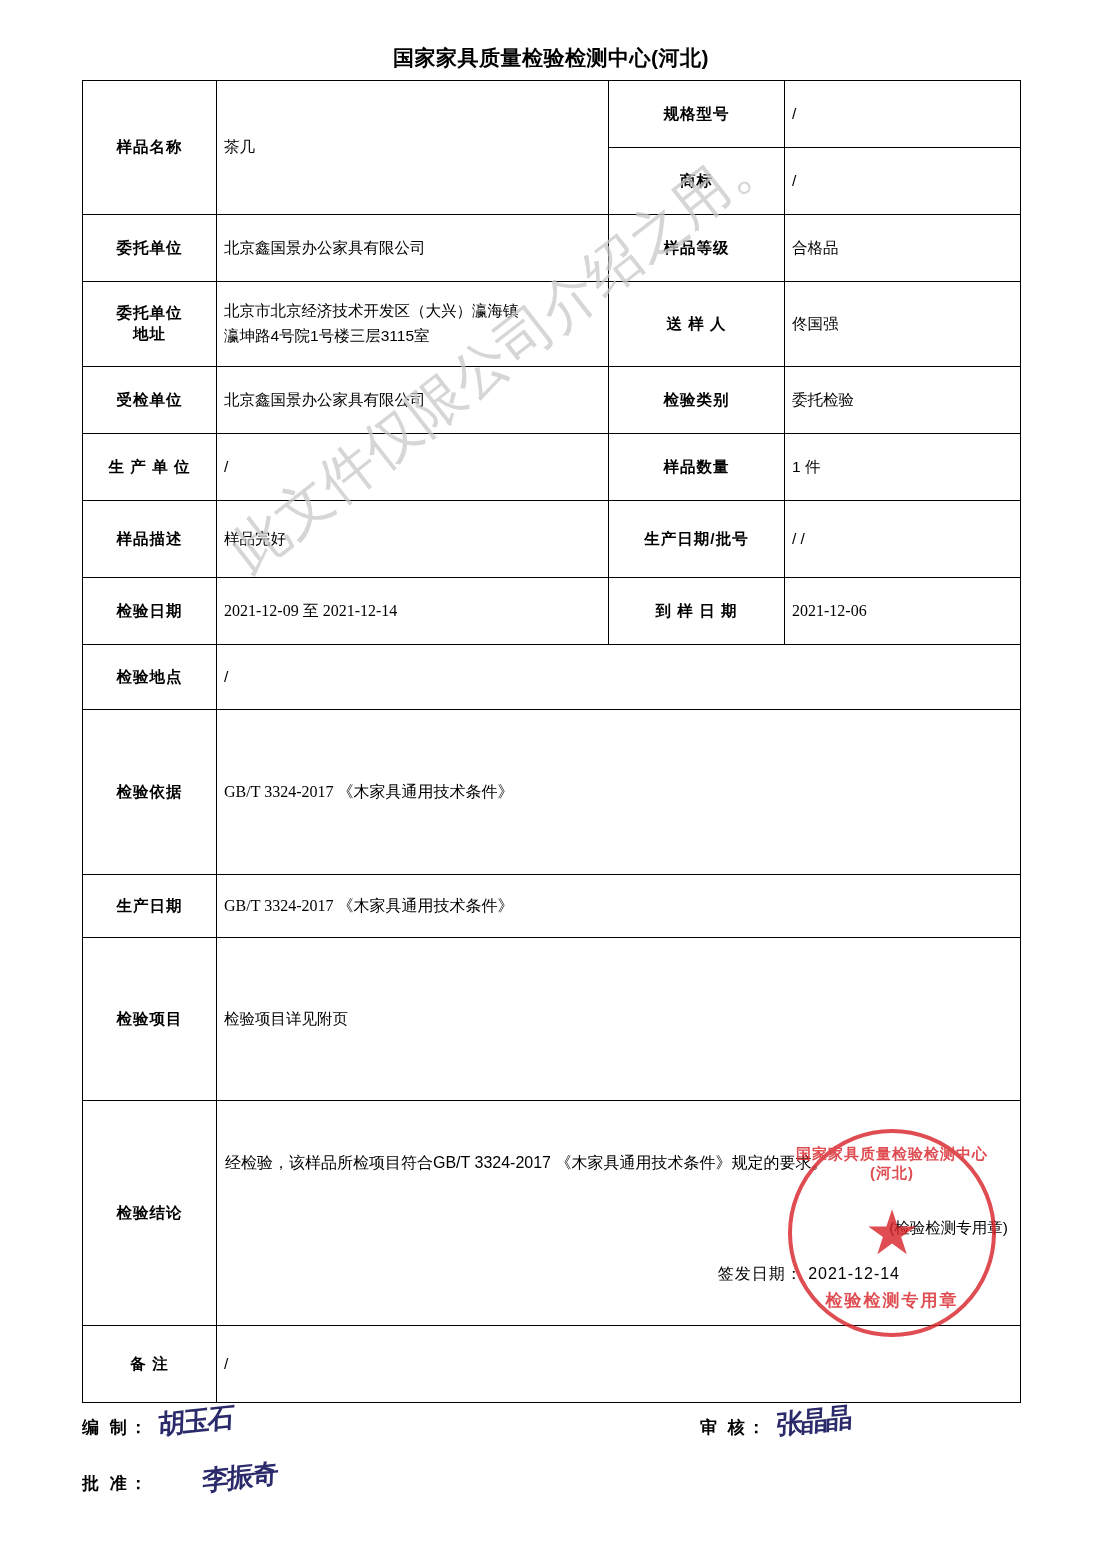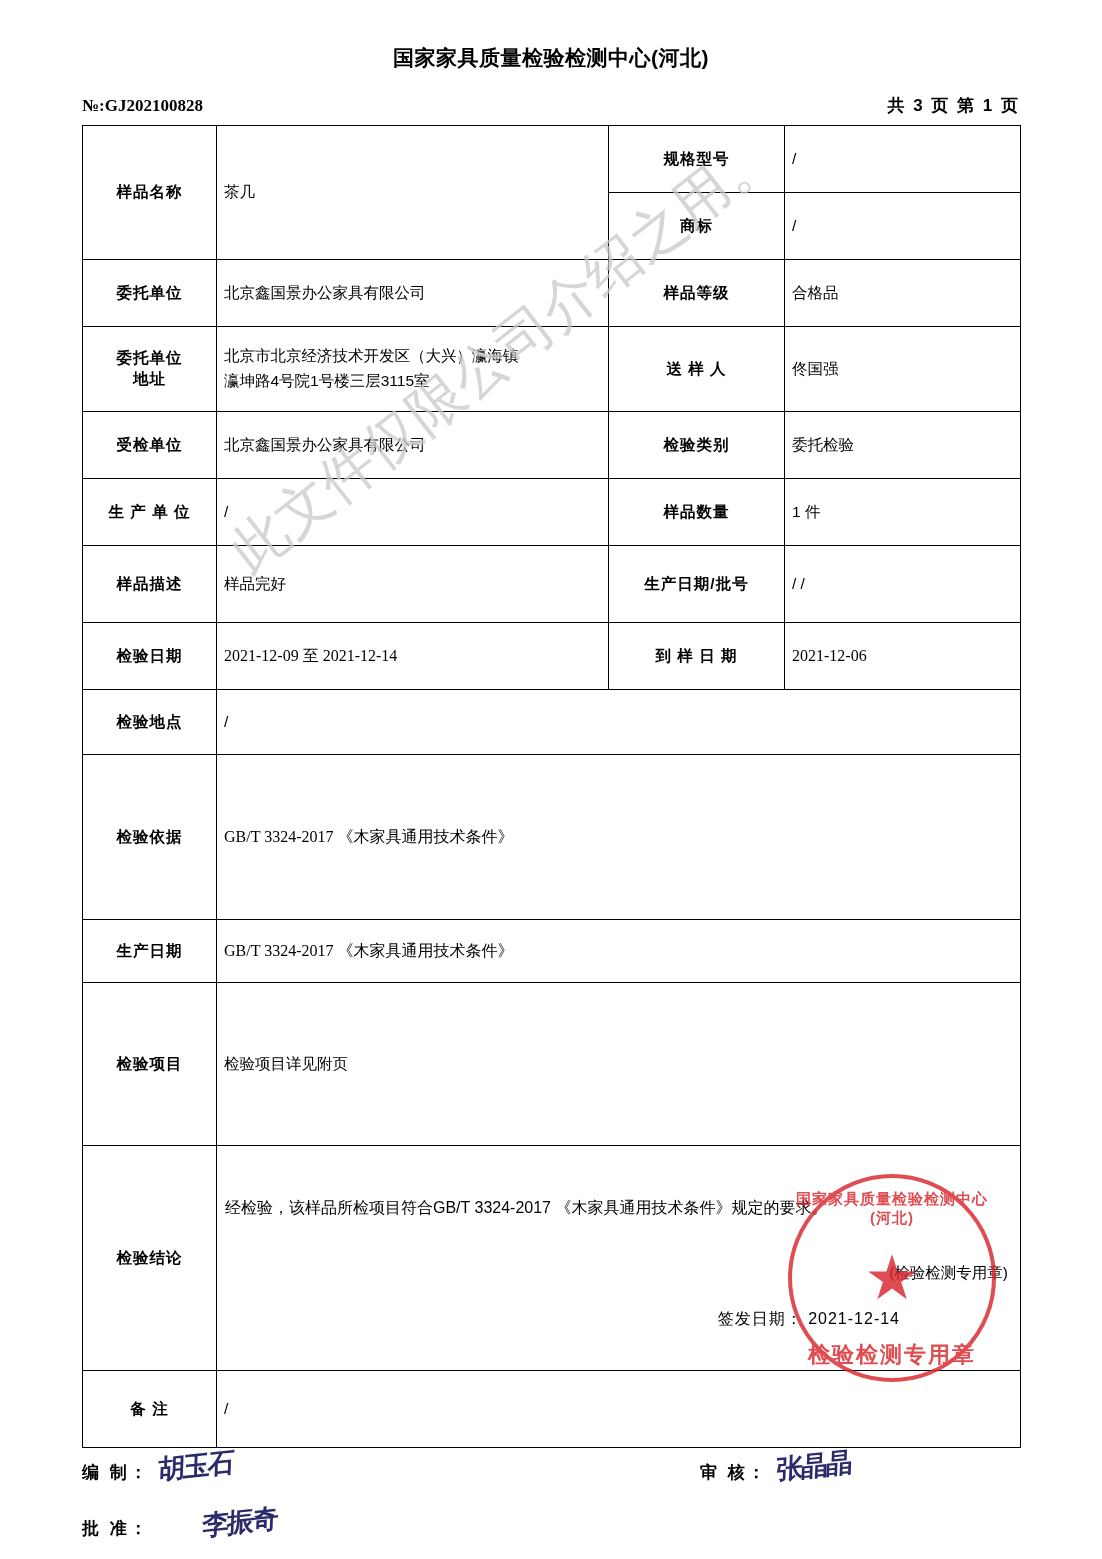--- a/index.html
+++ b/index.html
@@ -143,22 +143,22 @@
     color: #d8262b;
     font-weight: bold;
     font-family: "Liberation Sans", sans-serif;
   }
   .seal .arc-top {
     top: 12px;
     font-size: 15px;
     letter-spacing: 1px;
   }
   .seal .arc-bottom {
-    bottom: 8px;
-    font-size: 22px;
+    bottom: 21px;
+    font-size: 17px;
     letter-spacing: 2px;
   }
 
   
   .watermark {
     position: absolute;
     left: 215px;
     top: 530px;
     width: 760px;
     font-size: 56px;
@@ -197,24 +197,20 @@
     letter-spacing: -2px;
   }
 </style>
 </head>
 <body>
 
 <div class="page">
 
   <div class="org-title">国家家具质量检验检测中心(河北)</div>
 
-  <div class="meta-row">
-    <div class="meta-left">№:GJ202100828</div>
-    <div class="meta-right">共 3 页 第 1 页</div>
-  </div>
 
   <table class="main">
     <colgroup>
       <col style="width:134px">
       <col style="width:392px">
       <col style="width:176px">
       <col style="width:236px">
     </colgroup>
     <tbody>
       <tr>

